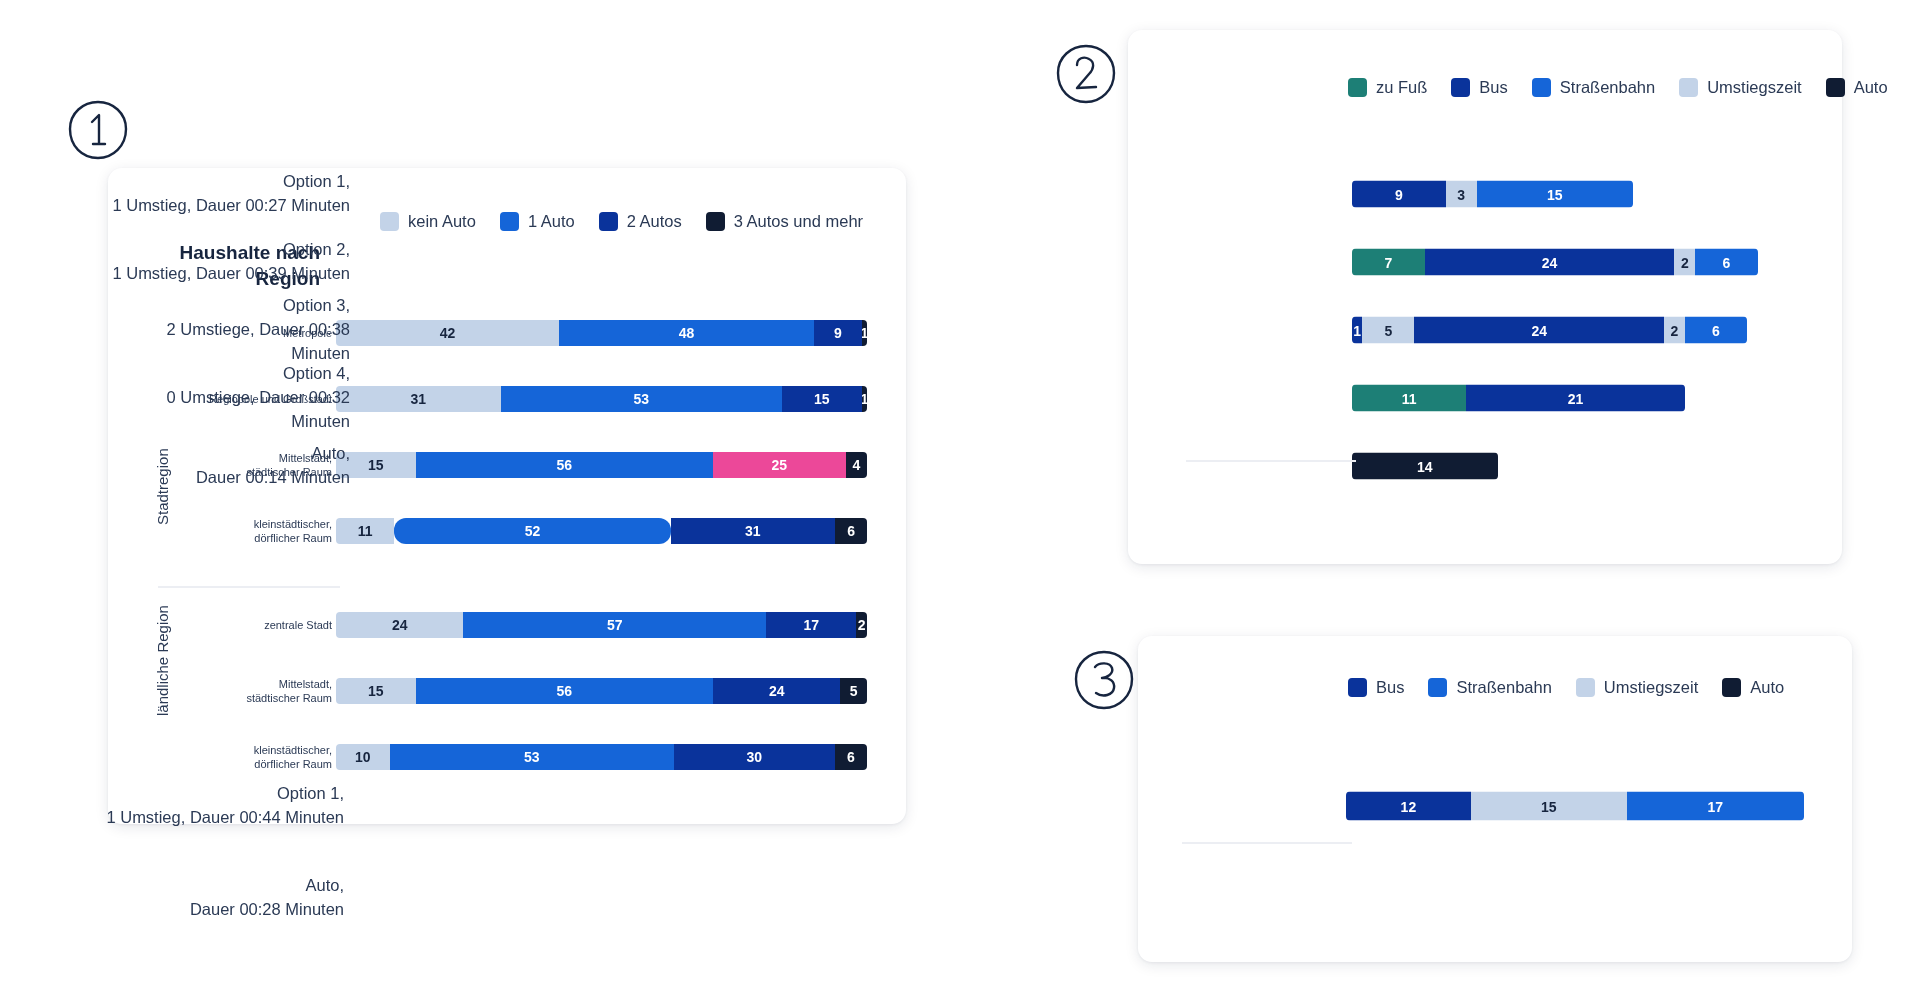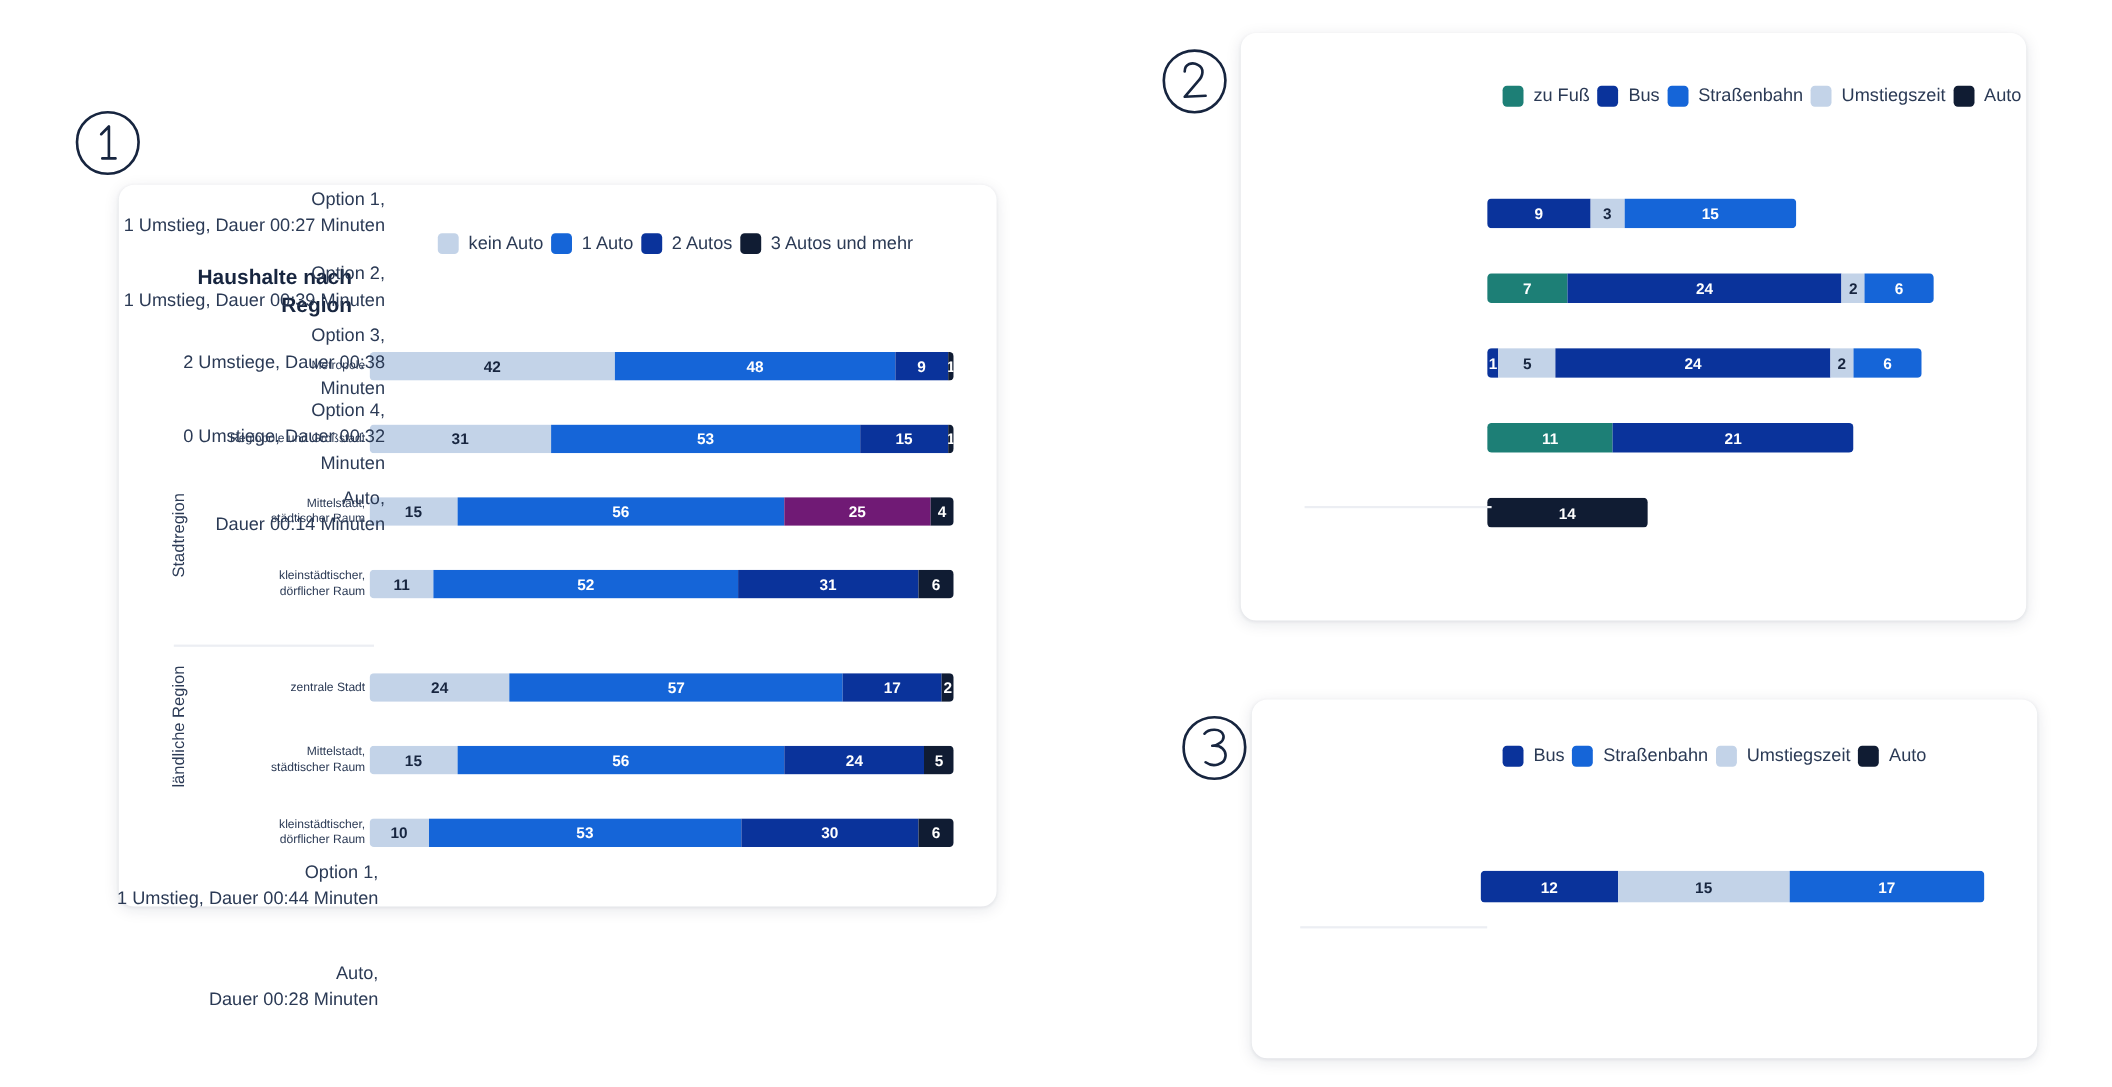--- a/index.html
+++ b/index.html
@@ -22,21 +22,21 @@
     position: absolute;
     background: #ffffff;
     border-radius: 14px;
     box-shadow: 0 3px 14px rgba(20,30,60,0.10), 0 1px 3px rgba(20,30,60,0.06);
   }
   #card1 { left: 108px; top: 168px; width: 798px; height: 656px; }
   #card2 { left: 1128px; top: 30px; width: 714px; height: 534px; }
   #card3 { left: 1138px; top: 636px; width: 714px; height: 326px; }
 
   
-  .legend { display: flex; align-items: center; gap: 7px; margin-left: 18px; }
+  .legend { display: flex; align-items: center; gap: 24px; }
   .legend-item { display: flex; align-items: center; gap: 9px; }
   .swatch { width: 19px; height: 19px; border-radius: 4px; flex: 0 0 auto; }
   .legend-label { font-size: 16.5px; color: #2b3a55; white-space: nowrap; }
 
   
   #c1-legend { position: absolute; left: 380px; top: 212px; }
   #c1-title {
     position: absolute; left: 150px; top: 240px; width: 170px;
     text-align: right; font-weight: bold; font-size: 19px;
     line-height: 1.38; color: #17253f;
@@ -180,35 +180,35 @@
       </div>
       <div class="c1-row">
         <div class="rowlabel">Mittelstadt,<br>städtischer Raum</div>
         <div class="bar">
           <div class="seg" title="kein Auto" style="background: rgb(195, 211, 232); color: rgb(23, 37, 63); width: 15%;">
             <span>15</span>
           </div>
           <div class="seg" title="1 Auto" style="background: rgb(21, 101, 216); color: rgb(255, 255, 255); width: 56%;">
             <span>56</span>
           </div>
-          <div class="seg" title="2 Autos" style="background: #701a75; color: rgb(255, 255, 255); width: 25%;">
+          <div class="seg" title="2 Autos" style="background: #ec4899; color: rgb(255, 255, 255); width: 25%;">
             <span>25</span>
           </div>
           <div class="seg" title="3 Autos und mehr" style="background: rgb(16, 28, 51); color: rgb(255, 255, 255); width: 4%;">
             <span>4</span>
           </div>
         </div>
       </div>
       <div class="c1-row">
         <div class="rowlabel">kleinstädtischer,<br>dörflicher Raum</div>
         <div class="bar">
           <div class="seg" title="kein Auto" style="background: rgb(195, 211, 232); color: rgb(23, 37, 63); width: 11%;">
             <span>11</span>
           </div>
-          <div class="seg" title="1 Auto" style="background: rgb(21, 101, 216); color: rgb(255, 255, 255); width: 52%;">
+          <div class="seg" title="1 Auto" style="background: rgb(21, 101, 216); color: rgb(255, 255, 255); width: 52%; border-radius: 12px;">
             <span>52</span>
           </div>
           <div class="seg" title="2 Autos" style="background: rgb(10, 51, 155); color: rgb(255, 255, 255); width: 31%;">
             <span>31</span>
           </div>
           <div class="seg" title="3 Autos und mehr" style="background: rgb(16, 28, 51); color: rgb(255, 255, 255); width: 6%;">
             <span>6</span>
           </div>
         </div>
       </div>

